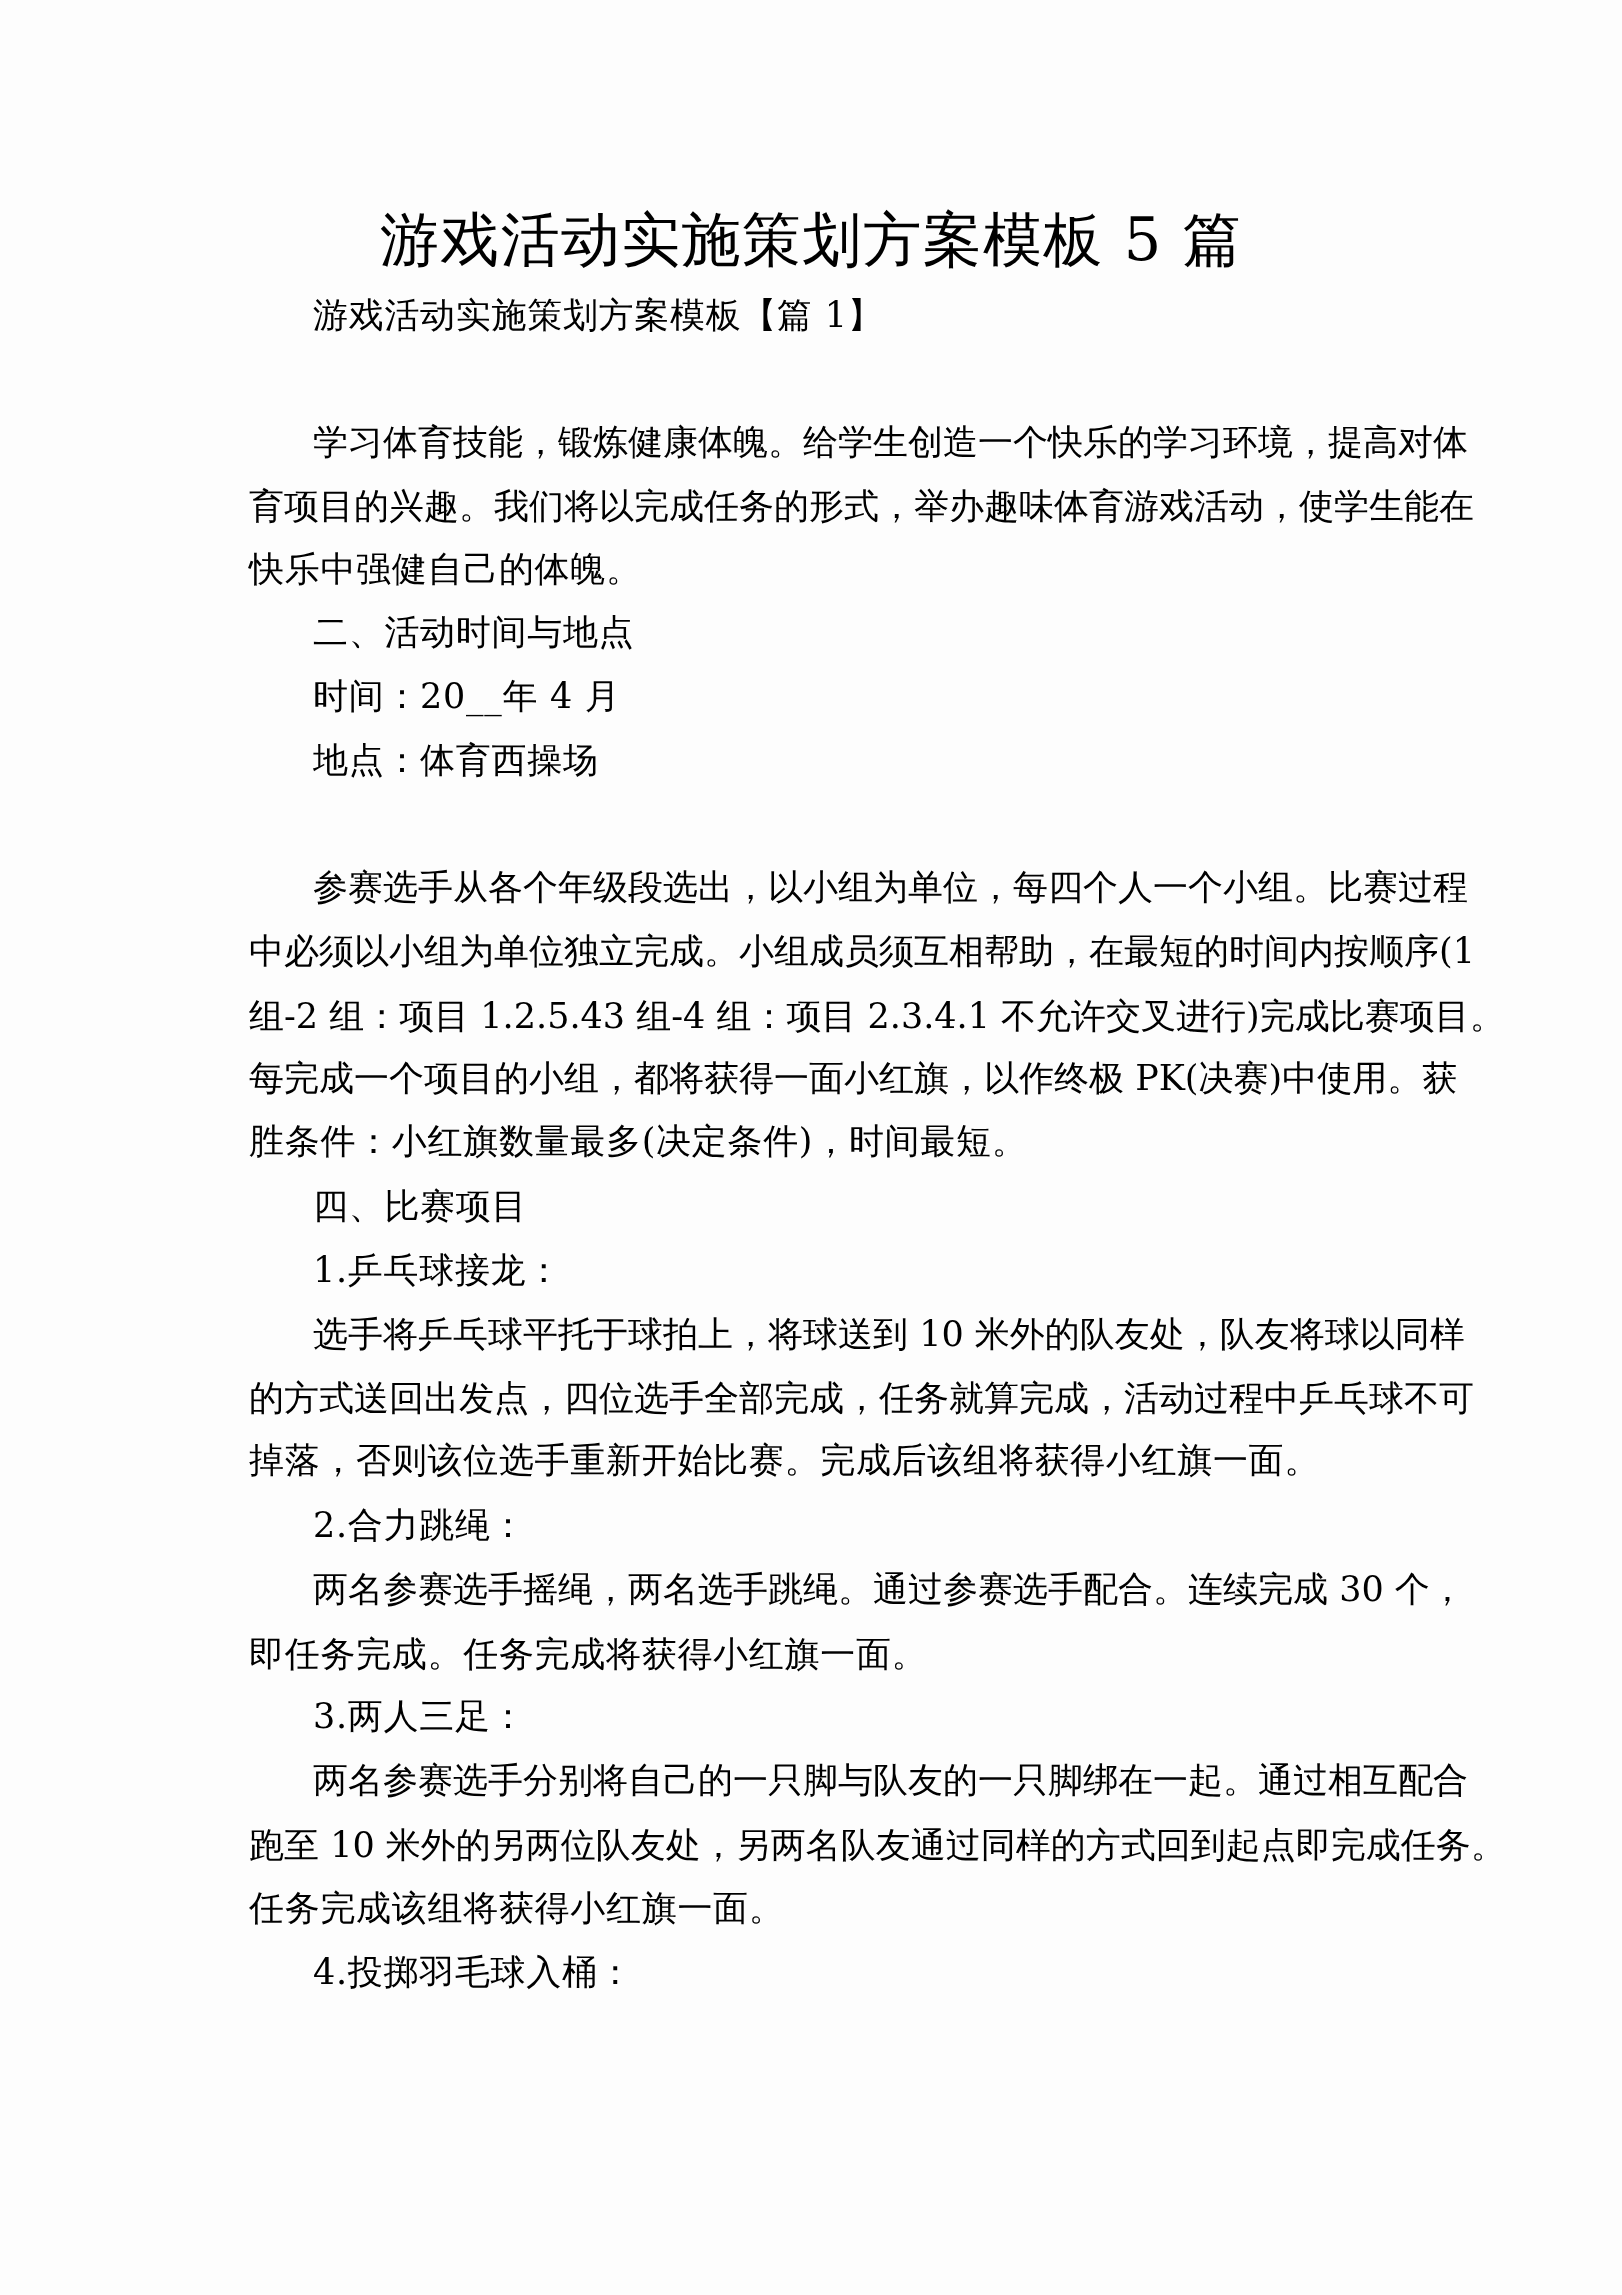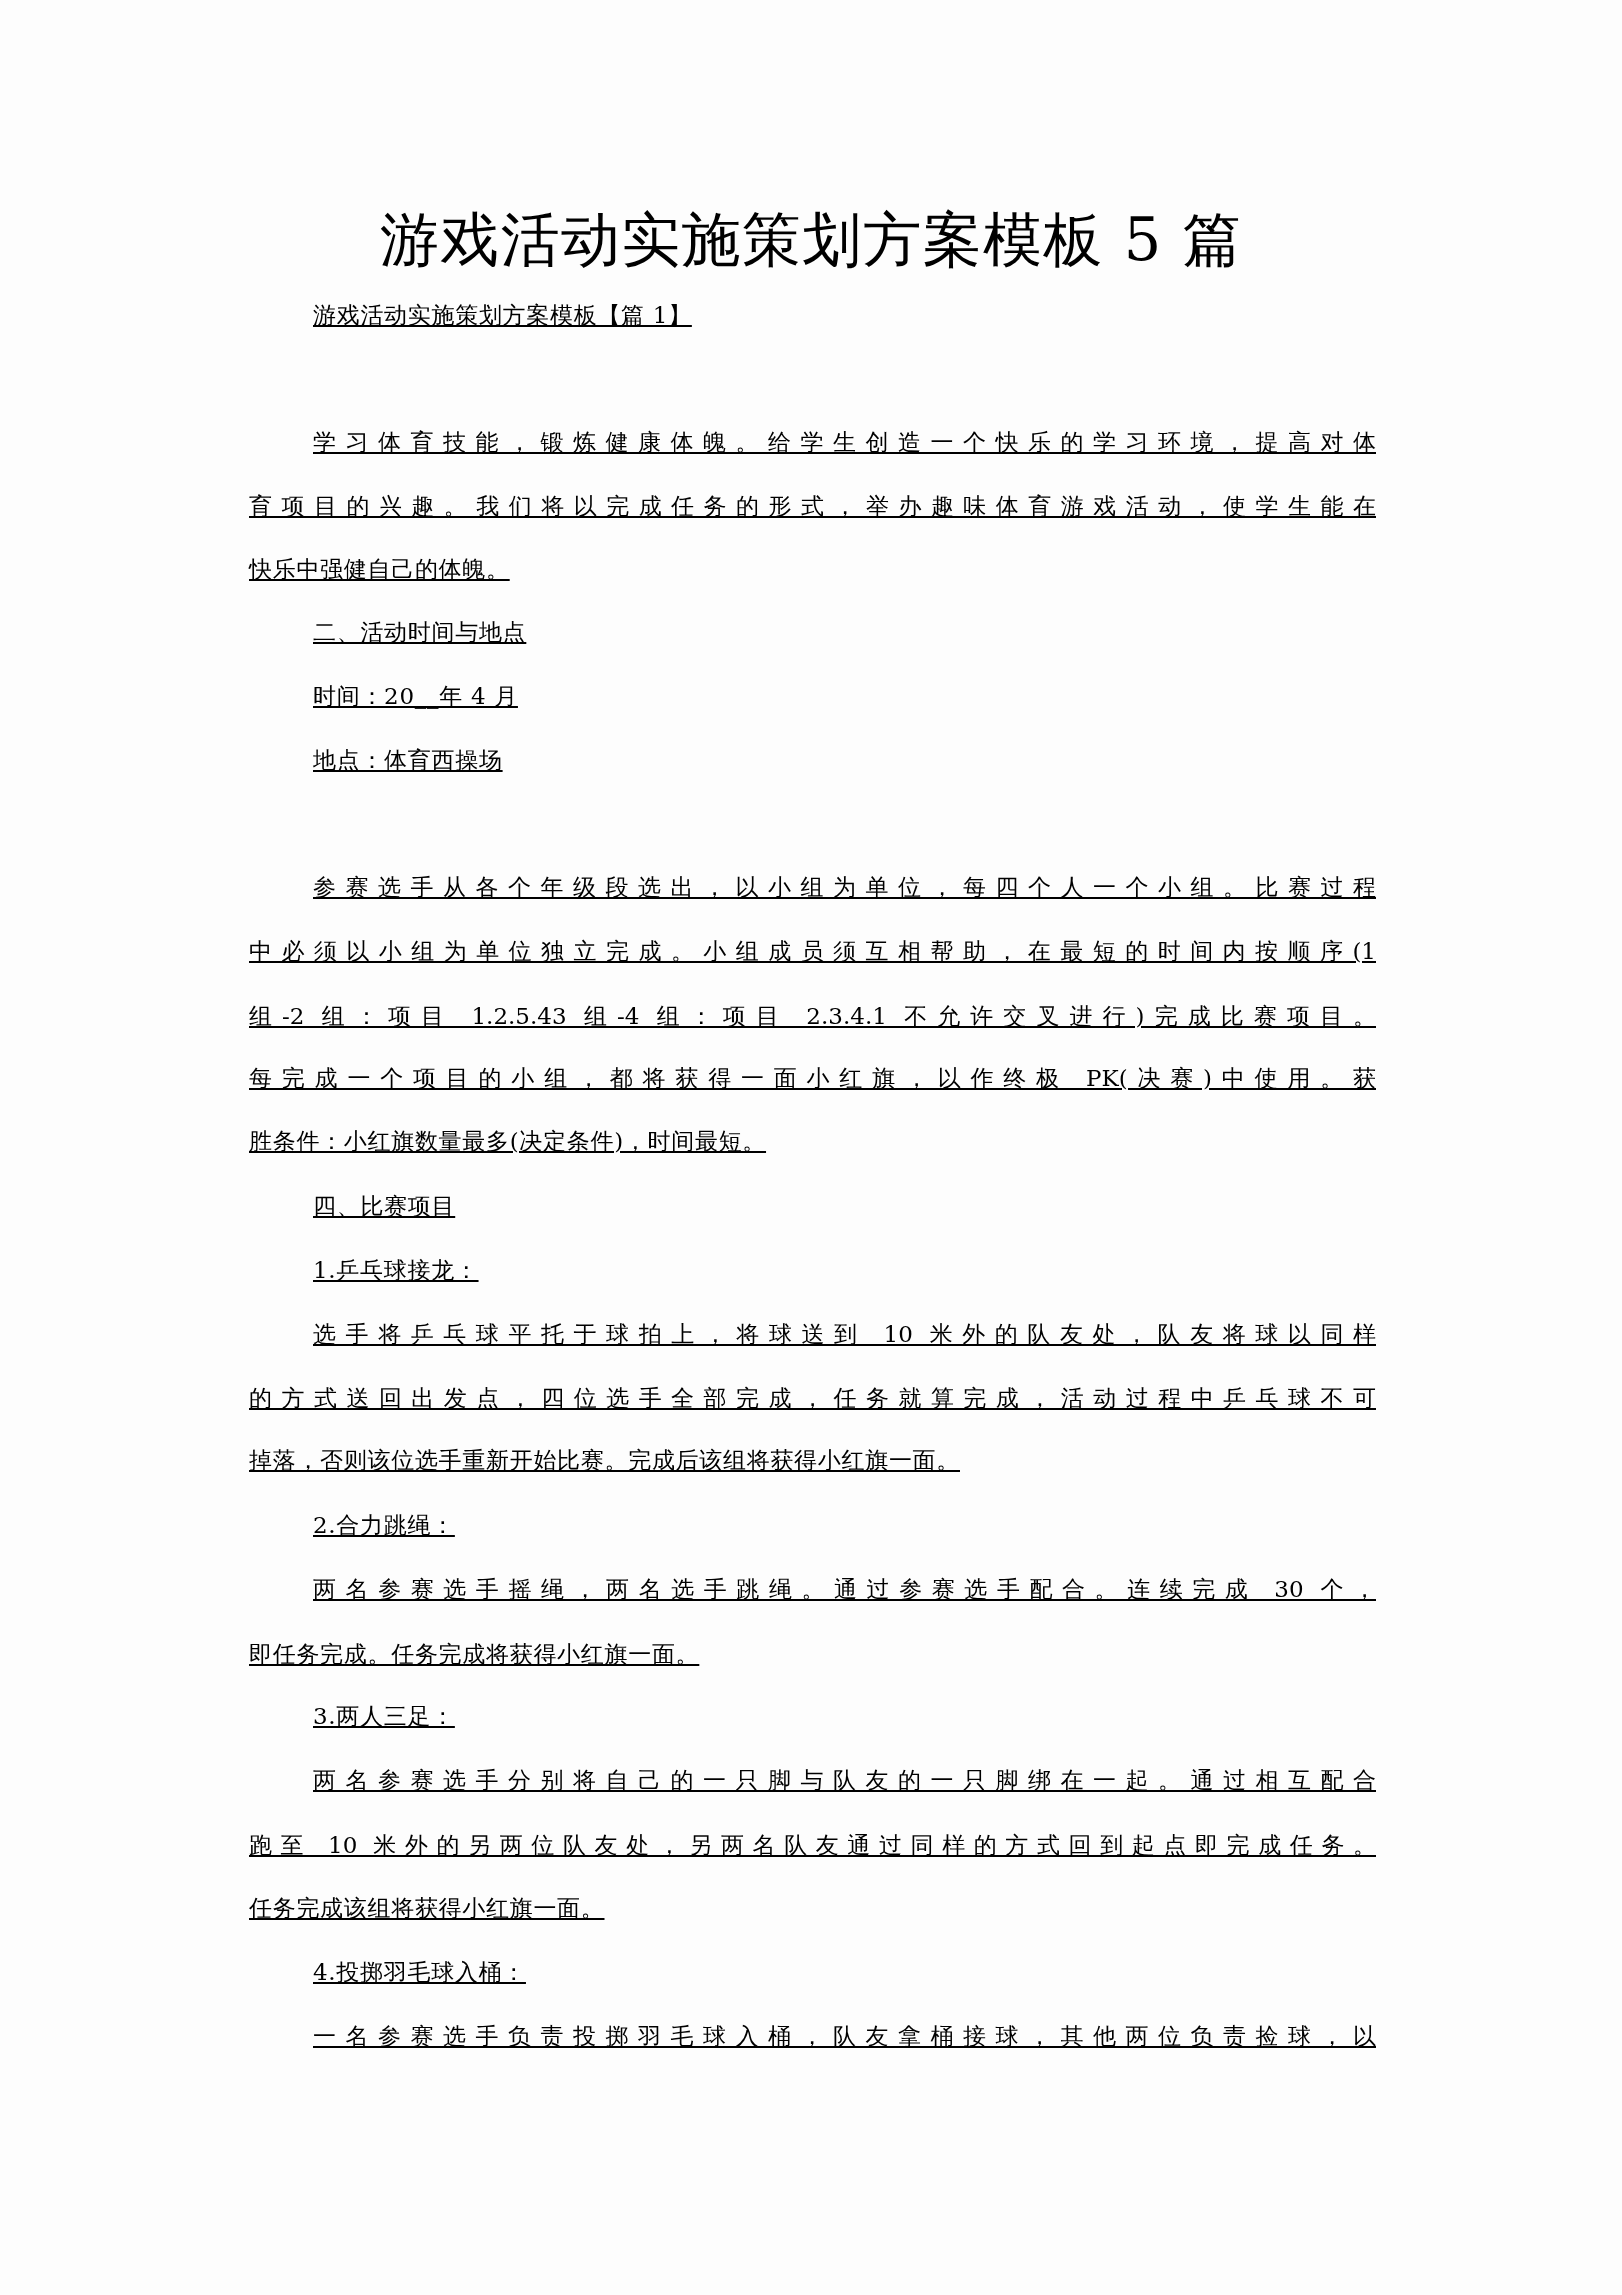--- a/index.html
+++ b/index.html
@@ -2,21 +2,21 @@
 <html style="font-size:10.5px"><head>
 <meta charset="utf-8">
 <style>
   html, body { margin:0; padding:0; background:#ffffff; }
   body { width:1623px; height:2295px; position:relative; overflow:hidden;
          font-family: "DejaVu Serif", "Liberation Serif", serif; color:#000; }
   .page { position:absolute; left:0; top:0; width:1623px; height:2295px; background:#fdfdfd; }
   .title { position:absolute; left:0; width:1623px; top:204px; height:72px; line-height:72px;
            text-align:center; font-size:59px; font-weight:normal; letter-spacing:1.3px; white-space:nowrap; }
   .line { position:absolute; left:249px; width:1127px; height:64px; line-height:64px;
-          font-size:23px; white-space:nowrap; text-align:justify; text-align-last:justify;text-decoration:underline; }
+          font-size:35px; white-space:nowrap; text-align:justify; text-align-last:justify; }
   .line.indent { left:313px; width:1063px; }
   .line.short { text-align:left; text-align-last:left; letter-spacing:0.7px; }
 </style>
 </head>
 <body>
 
 <div class="page">
 
   <div class="title" style="top:204px">游戏活动实施策划方案模板 5 篇</div>
 
@@ -46,16 +46,15 @@
   <div class="line indent short" style="top:1493px">2.合力跳绳：</div>
   <div class="line indent" style="top:1557px">两名参赛选手摇绳，两名选手跳绳。通过参赛选手配合。连续完成 30 个，</div>
   <div class="line short" style="top:1622px">即任务完成。任务完成将获得小红旗一面。</div>
 
   <div class="line indent short" style="top:1684px">3.两人三足：</div>
   <div class="line indent" style="top:1748px">两名参赛选手分别将自己的一只脚与队友的一只脚绑在一起。通过相互配合</div>
   <div class="line" style="top:1813px">跑至 10 米外的另两位队友处，另两名队友通过同样的方式回到起点即完成任务。</div>
   <div class="line short" style="top:1876px">任务完成该组将获得小红旗一面。</div>
 
   <div class="line indent short" style="top:1940px">4.投掷羽毛球入桶：</div>
-  <div class="line indent" style="top:2004px">一名参赛选手负责投掷羽毛球入桶，队友拿桶接球，其他两位负责捡球，以</div>
 
 </div>
 
 
 </body></html>

